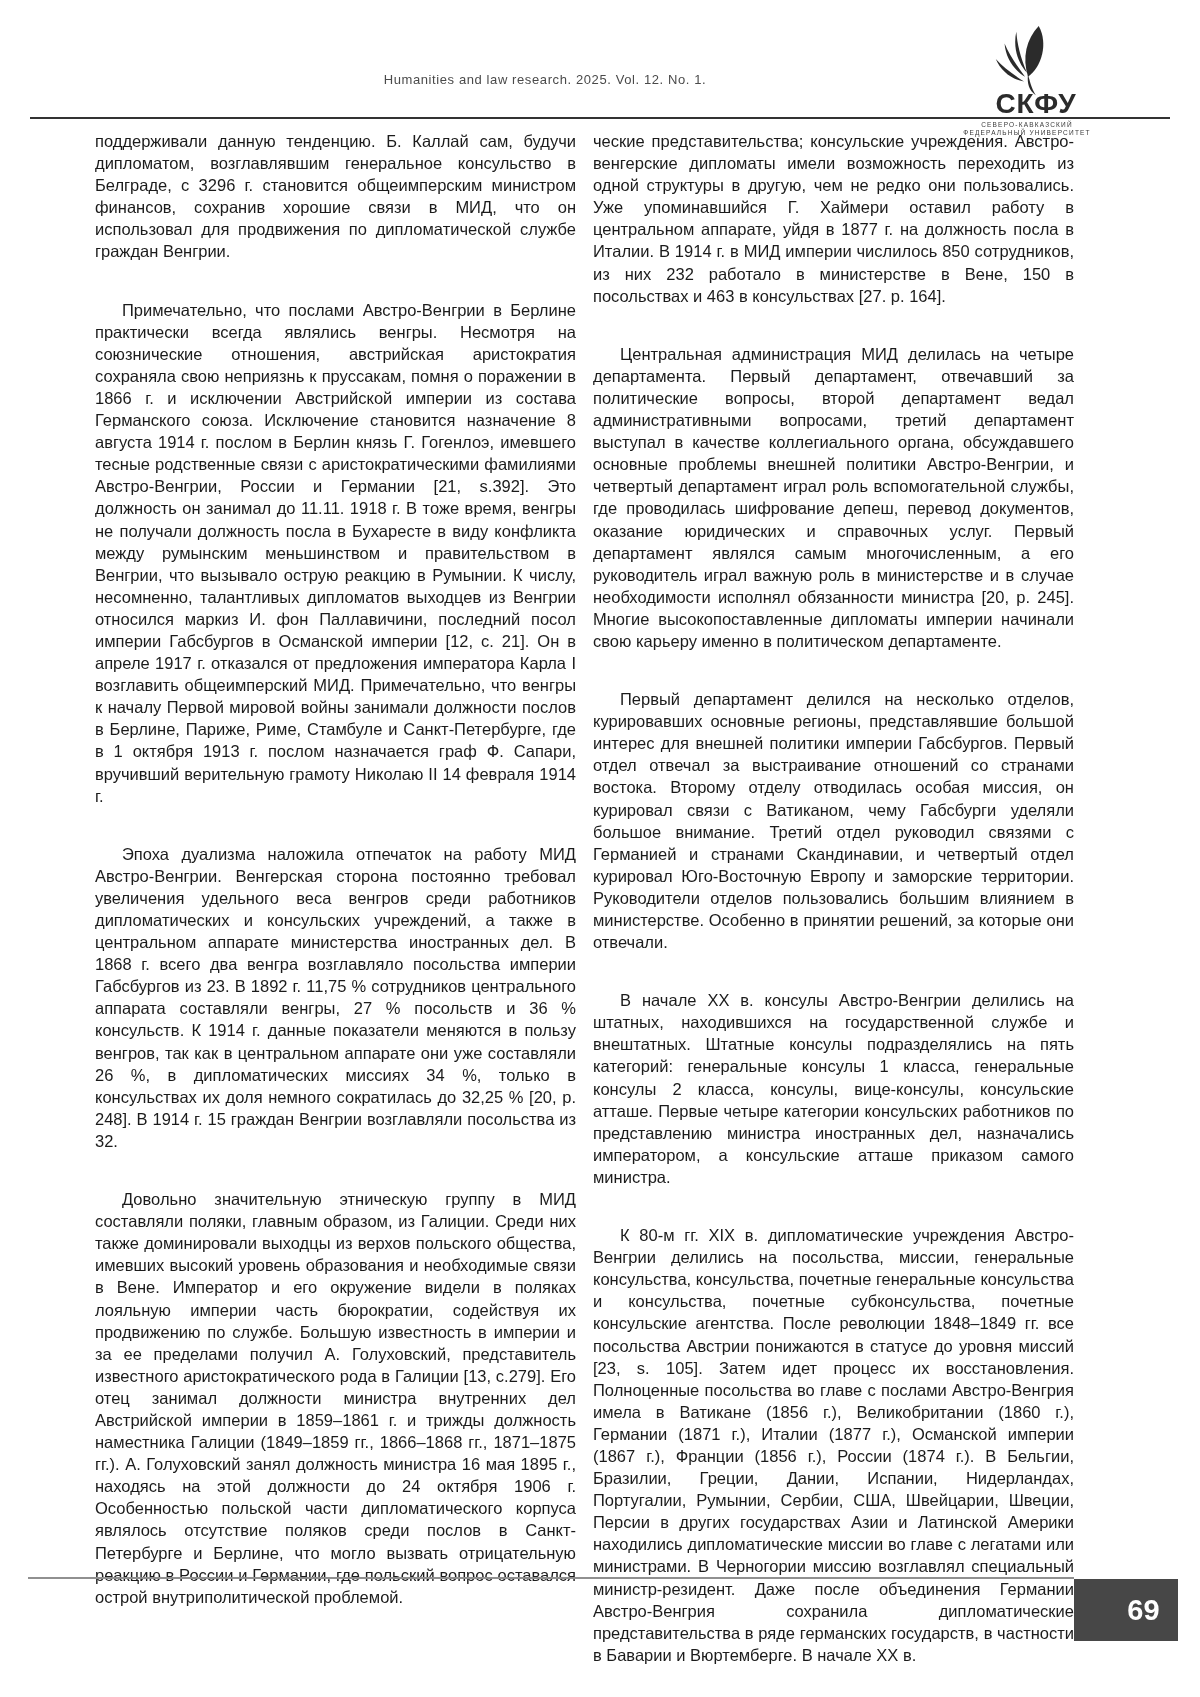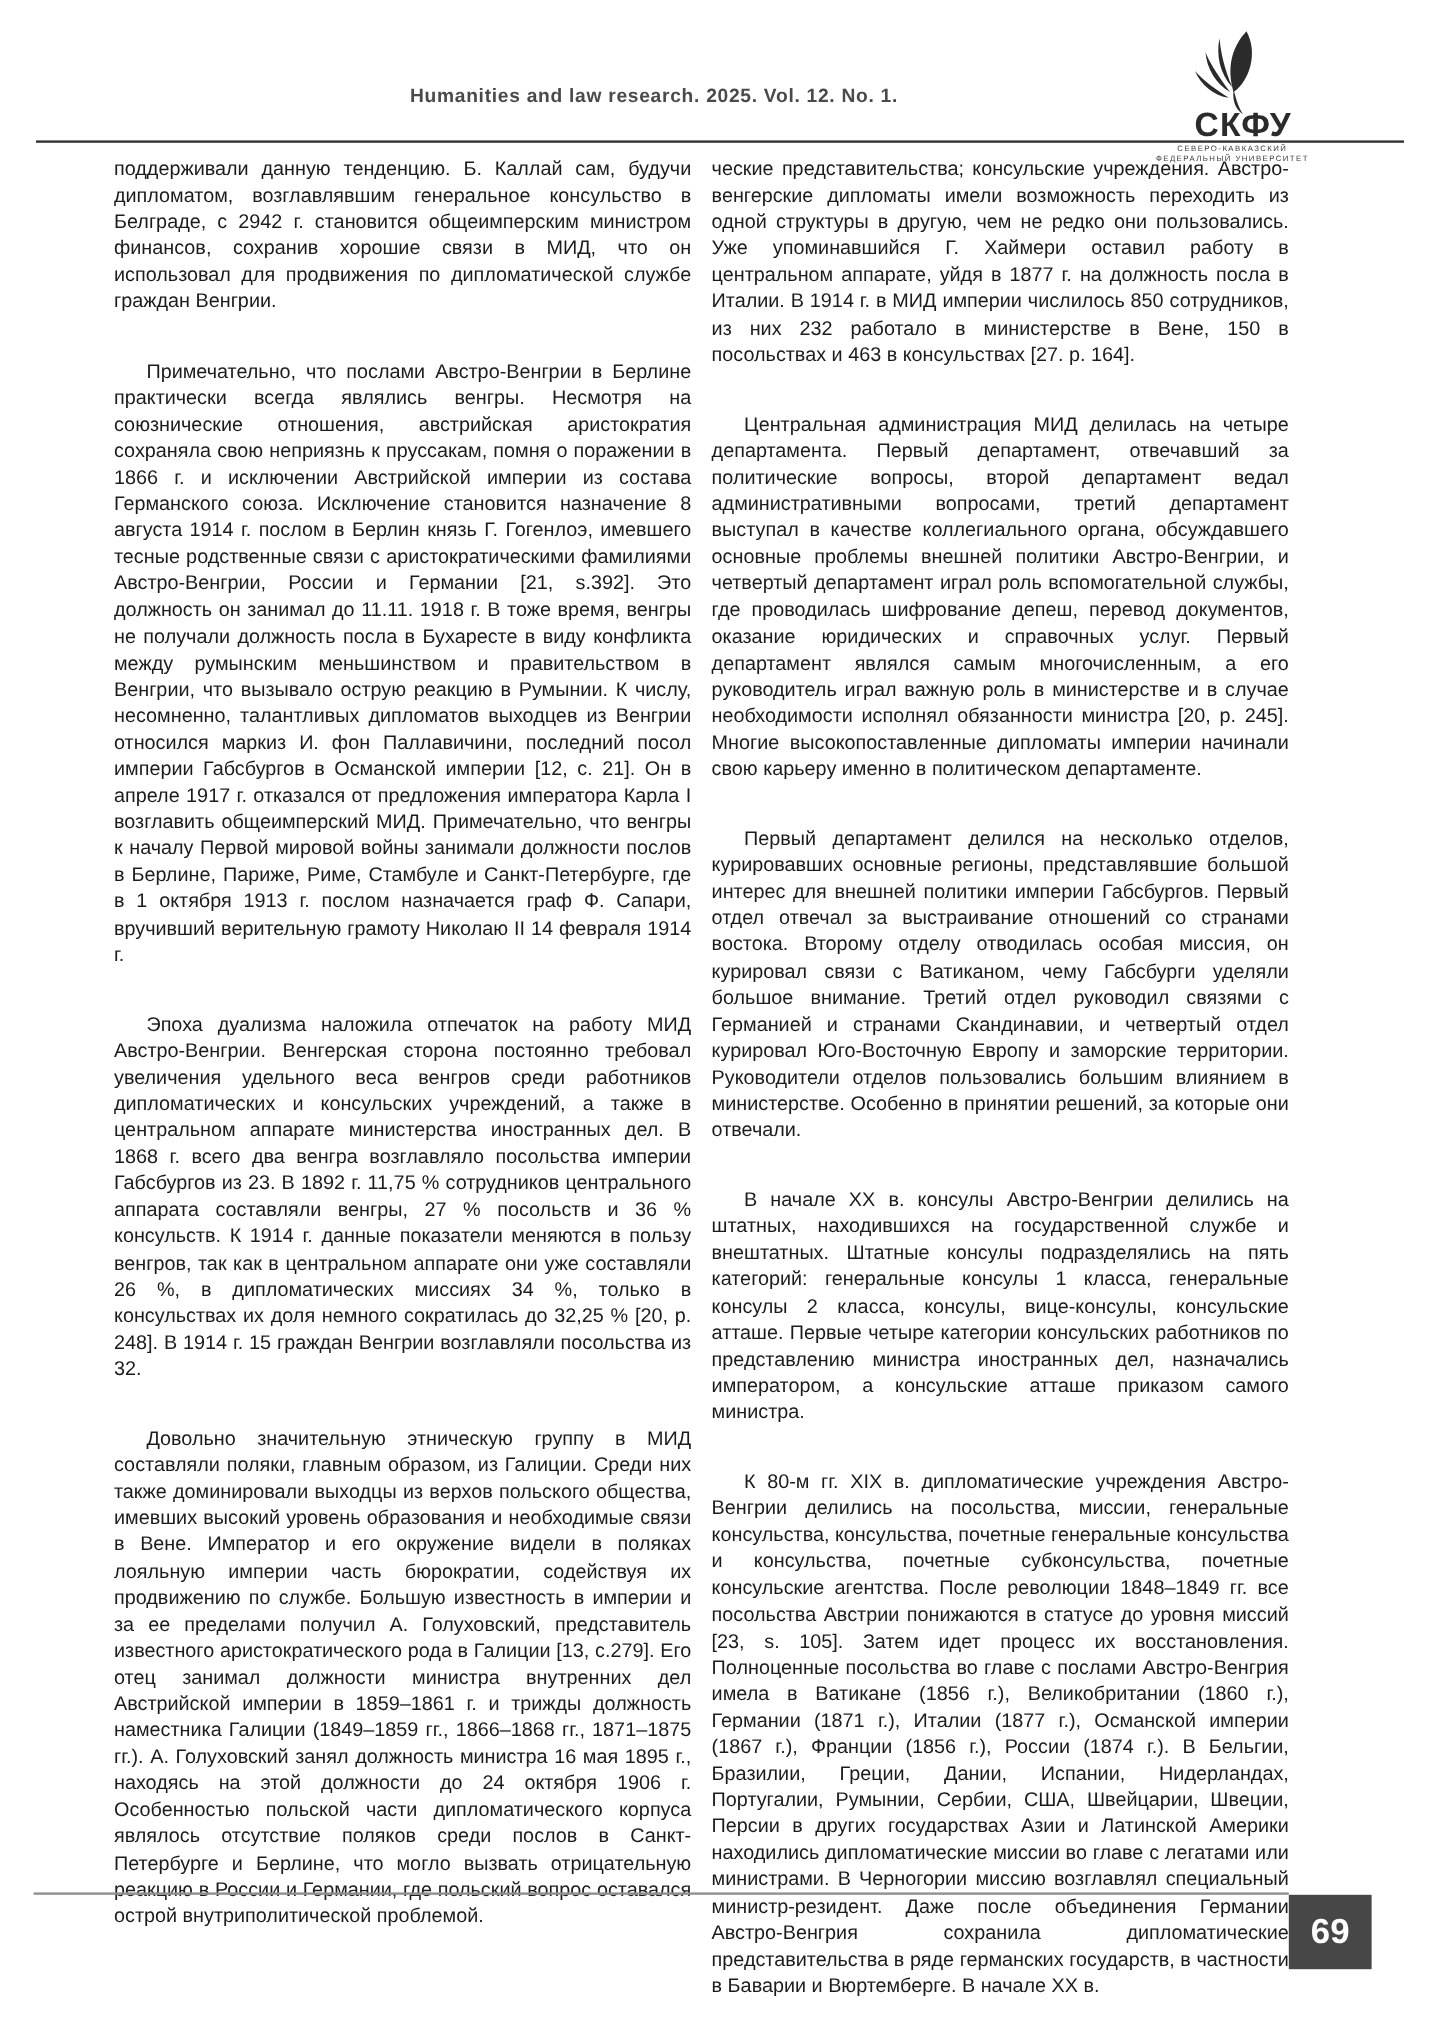--- a/index.html
+++ b/index.html
@@ -9,23 +9,22 @@
     font-family:"Liberation Sans", sans-serif;
     position:relative;
     -webkit-font-smoothing:antialiased;
   }
   .page { position:absolute; inset:0; }
 
   
   .header-title {
     position:absolute; top:72px; left:0; width:1090px;
     text-align:center;
-    font-size:16px; letter-spacing:0.6px;
+    font-size:13px; letter-spacing:0.6px;
     color:#4a4a4a;
-    font-weight:bold;
   }
   .logo {
     position:absolute; top:24px; left:960px; width:134px;
     text-align:center; color:#2b2b2b;
   }
   .logo svg { display:block; margin:0 auto; }
   .logo-acronym {
     font-size:28px; font-weight:bold; letter-spacing:1px;
     margin-top:-14px; margin-left:18px; color:#2b2b2b;
   }
@@ -53,21 +52,21 @@
 
   
   .rule-bottom {
     position:absolute; top:1577px; left:28px; width:1046px; height:2px;
     background:#909090;
   }
   .page-badge {
     position:absolute; top:1579px; left:1074px; width:69px; height:62px;
     background:#474747; color:#ffffff;
     font-size:29px; font-weight:bold;
-    display:flex; align-items:center; justify-content:center;
+    display:flex; align-items:center; justify-content:center;padding-left:35px;
   }
 </style>
 </head>
 <body>
 
 <div class="page">
 
   <div class="header-title">Humanities and law research. 2025. Vol. 12. No. 1.</div>
 
   <div class="logo">
@@ -82,21 +81,21 @@
     </svg>
     <div class="logo-acronym">СКФУ</div>
     <div class="logo-caption">СЕВЕРО-КАВКАЗСКИЙ</div>
     <div class="logo-caption">ФЕДЕРАЛЬНЫЙ УНИВЕРСИТЕТ</div>
   </div>
 
   <div class="rule-top"></div>
 
   <div class="columns">
     <div class="col">
-      <p>поддерживали данную тенденцию. Б. Каллай сам, будучи дипломатом, возглавлявшим генеральное консульство в Белграде, с 2942 г. становится общеимперским министром финансов, сохранив хорошие связи в МИД, что он использовал для продвижения по дипломатической службе граждан Венгрии.</p>
+      <p>поддерживали данную тенденцию. Б. Каллай сам, будучи дипломатом, возглавлявшим генеральное консульство в Белграде, с 3296 г. становится общеимперским министром финансов, сохранив хорошие связи в МИД, что он использовал для продвижения по дипломатической службе граждан Венгрии.</p>
       <p class="indent">Примечательно, что послами Австро-Венгрии в Берлине практически всегда являлись венгры. Несмотря на союзнические отношения, австрийская аристократия сохраняла свою неприязнь к пруссакам, помня о поражении в 1866 г. и исключении Австрийской империи из состава Германского союза. Исключение становится назначение 8 августа 1914 г. послом в Берлин князь Г. Гогенлоэ, имевшего тесные родственные связи с аристократическими фамилиями Австро-Венгрии, России и Германии [21, s.392]. Это должность он занимал до 11.11. 1918 г. В тоже время, венгры не получали должность посла в Бухаресте в виду конфликта между румынским меньшинством и правительством в Венгрии, что вызывало острую реакцию в Румынии. К числу, несомненно, талантливых дипломатов выходцев из Венгрии относился маркиз И. фон Паллавичини, последний посол империи Габсбургов в Османской империи [12, с. 21]. Он в апреле 1917 г. отказался от предложения императора Карла I возглавить общеимперский МИД. Примечательно, что венгры к началу Первой мировой войны занимали должности послов в Берлине, Париже, Риме, Стамбуле и Санкт-Петербурге, где в 1 октября 1913 г. послом назначается граф Ф. Сапари, вручивший верительную грамоту Николаю II 14 февраля 1914 г.</p>
       <p class="indent">Эпоха дуализма наложила отпечаток на работу МИД Австро-Венгрии. Венгерская сторона постоянно требовал увеличения удельного веса венгров среди работников дипломатических и консульских учреждений, а также в центральном аппарате министерства иностранных дел. В 1868 г. всего два венгра возглавляло посольства империи Габсбургов из 23. В 1892 г. 11,75 % сотрудников центрального аппарата составляли венгры, 27 % посольств и 36 % консульств. К 1914 г. данные показатели меняются в пользу венгров, так как в центральном аппарате они уже составляли 26 %, в дипломатических миссиях 34 %, только в консульствах их доля немного сократилась до 32,25 % [20, p. 248]. В 1914 г. 15 граждан Венгрии возглавляли посольства из 32.</p>
       <p class="indent">Довольно значительную этническую группу в МИД составляли поляки, главным образом, из Галиции. Среди них также доминировали выходцы из верхов польского общества, имевших высокий уровень образования и необходимые связи в Вене. Император и его окружение видели в поляках лояльную империи часть бюрократии, содействуя их продвижению по службе. Большую известность в империи и за ее пределами получил А. Голуховский, представитель известного аристократического рода в Галиции [13, с.279]. Его отец занимал должности министра внутренних дел Австрийской империи в 1859–1861 г. и трижды должность наместника Галиции (1849–1859 гг., 1866–1868 гг., 1871–1875 гг.). А. Голуховский занял должность министра 16 мая 1895 г., находясь на этой должности до 24 октября 1906 г. Особенностью польской части дипломатического корпуса являлось отсутствие поляков среди послов в Санкт-Петербурге и Берлине, что могло вызвать отрицательную реакцию в России и Германии, где польский вопрос оставался острой внутриполитической проблемой.</p>
     </div>
     <div class="col">
       <p>ческие представительства; консульские учреждения. Австро-венгерские дипломаты имели возможность переходить из одной структуры в другую, чем не редко они пользовались. Уже упоминавшийся Г. Хаймери оставил работу в центральном аппарате, уйдя в 1877 г. на должность посла в Италии. В 1914 г. в МИД империи числилось 850 сотрудников, из них 232 работало в министерстве в Вене, 150 в посольствах и 463 в консульствах [27. p. 164].</p>
       <p class="indent">Центральная администрация МИД делилась на четыре департамента. Первый департамент, отвечавший за политические вопросы, второй департамент ведал административными вопросами, третий департамент выступал в качестве коллегиального органа, обсуждавшего основные проблемы внешней политики Австро-Венгрии, и четвертый департамент играл роль вспомогательной службы, где проводилась шифрование депеш, перевод документов, оказание юридических и справочных услуг. Первый департамент являлся самым многочисленным, а его руководитель играл важную роль в министерстве и в случае необходимости исполнял обязанности министра [20, p. 245]. Многие высокопоставленные дипломаты империи начинали свою карьеру именно в политическом департаменте.</p>
       <p class="indent">Первый департамент делился на несколько отделов, курировавших основные регионы, представлявшие большой интерес для внешней политики империи Габсбургов. Первый отдел отвечал за выстраивание отношений со странами востока. Второму отделу отводилась особая миссия, он курировал связи с Ватиканом, чему Габсбурги уделяли большое внимание. Третий отдел руководил связями с Германией и странами Скандинавии, и четвертый отдел курировал Юго-Восточную Европу и заморские территории. Руководители отделов пользовались большим влиянием в министерстве. Особенно в принятии решений, за которые они отвечали.</p>
       <p class="indent">В начале XX в. консулы Австро-Венгрии делились на штатных, находившихся на государственной службе и внештатных. Штатные консулы подразделялись на пять категорий: генеральные консулы 1 класса, генеральные консулы 2 класса, консулы, вице-консулы, консульские атташе. Первые четыре категории консульских работников по представлению министра иностранных дел, назначались императором, а консульские атташе приказом самого министра.</p>
       <p class="indent">К 80-м гг. XIX в. дипломатические учреждения Австро-Венгрии делились на посольства, миссии, генеральные консульства, консульства, почетные генеральные консульства и консульства, почетные субконсульства, почетные консульские агентства. После революции 1848–1849 гг. все посольства Австрии понижаются в статусе до уровня миссий [23, s. 105]. Затем идет процесс их восстановления. Полноценные посольства во главе с послами Австро-Венгрия имела в Ватикане (1856 г.), Великобритании (1860 г.), Германии (1871 г.), Италии (1877 г.), Османской империи (1867 г.), Франции (1856 г.), России (1874 г.). В Бельгии, Бразилии, Греции, Дании, Испании, Нидерландах, Португалии, Румынии, Сербии, США, Швейцарии, Швеции, Персии в других государствах Азии и Латинской Америки находились дипломатические миссии во главе с легатами или министрами. В Черногории миссию возглавлял специальный министр-резидент. Даже после объединения Германии Австро-Венгрия сохранила дипломатические представительства в ряде германских государств, в частности в Баварии и Вюртемберге. В начале XX в.</p>

